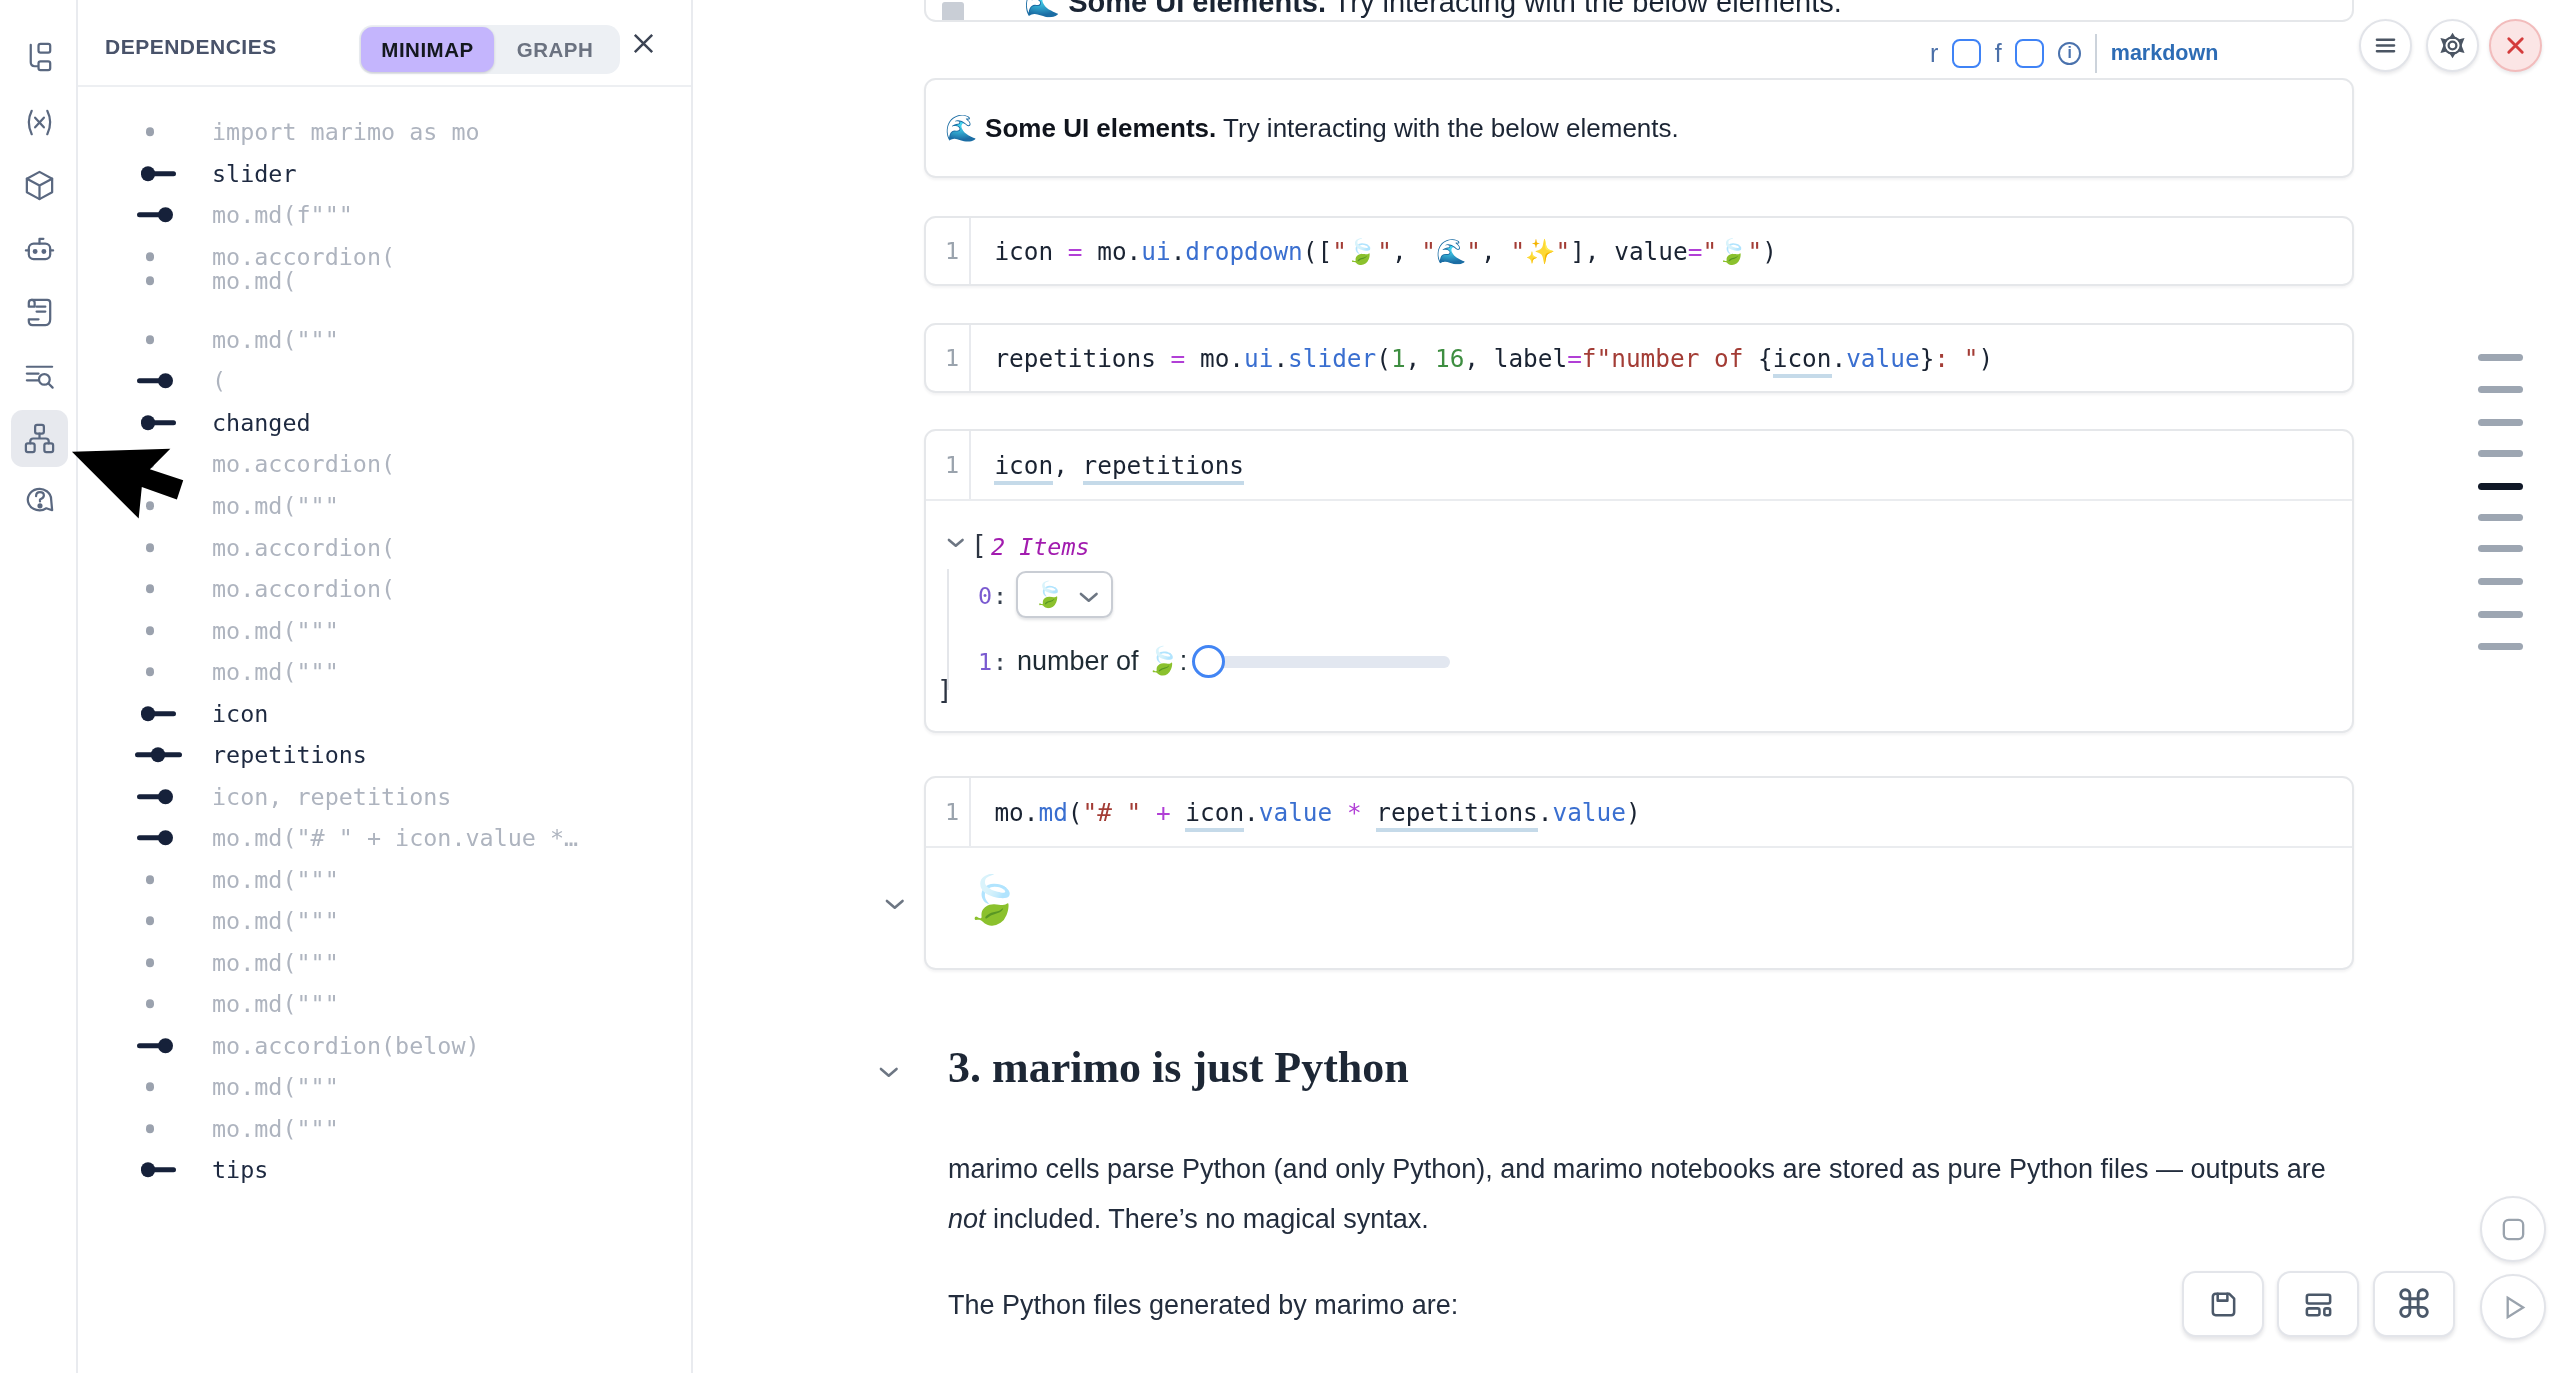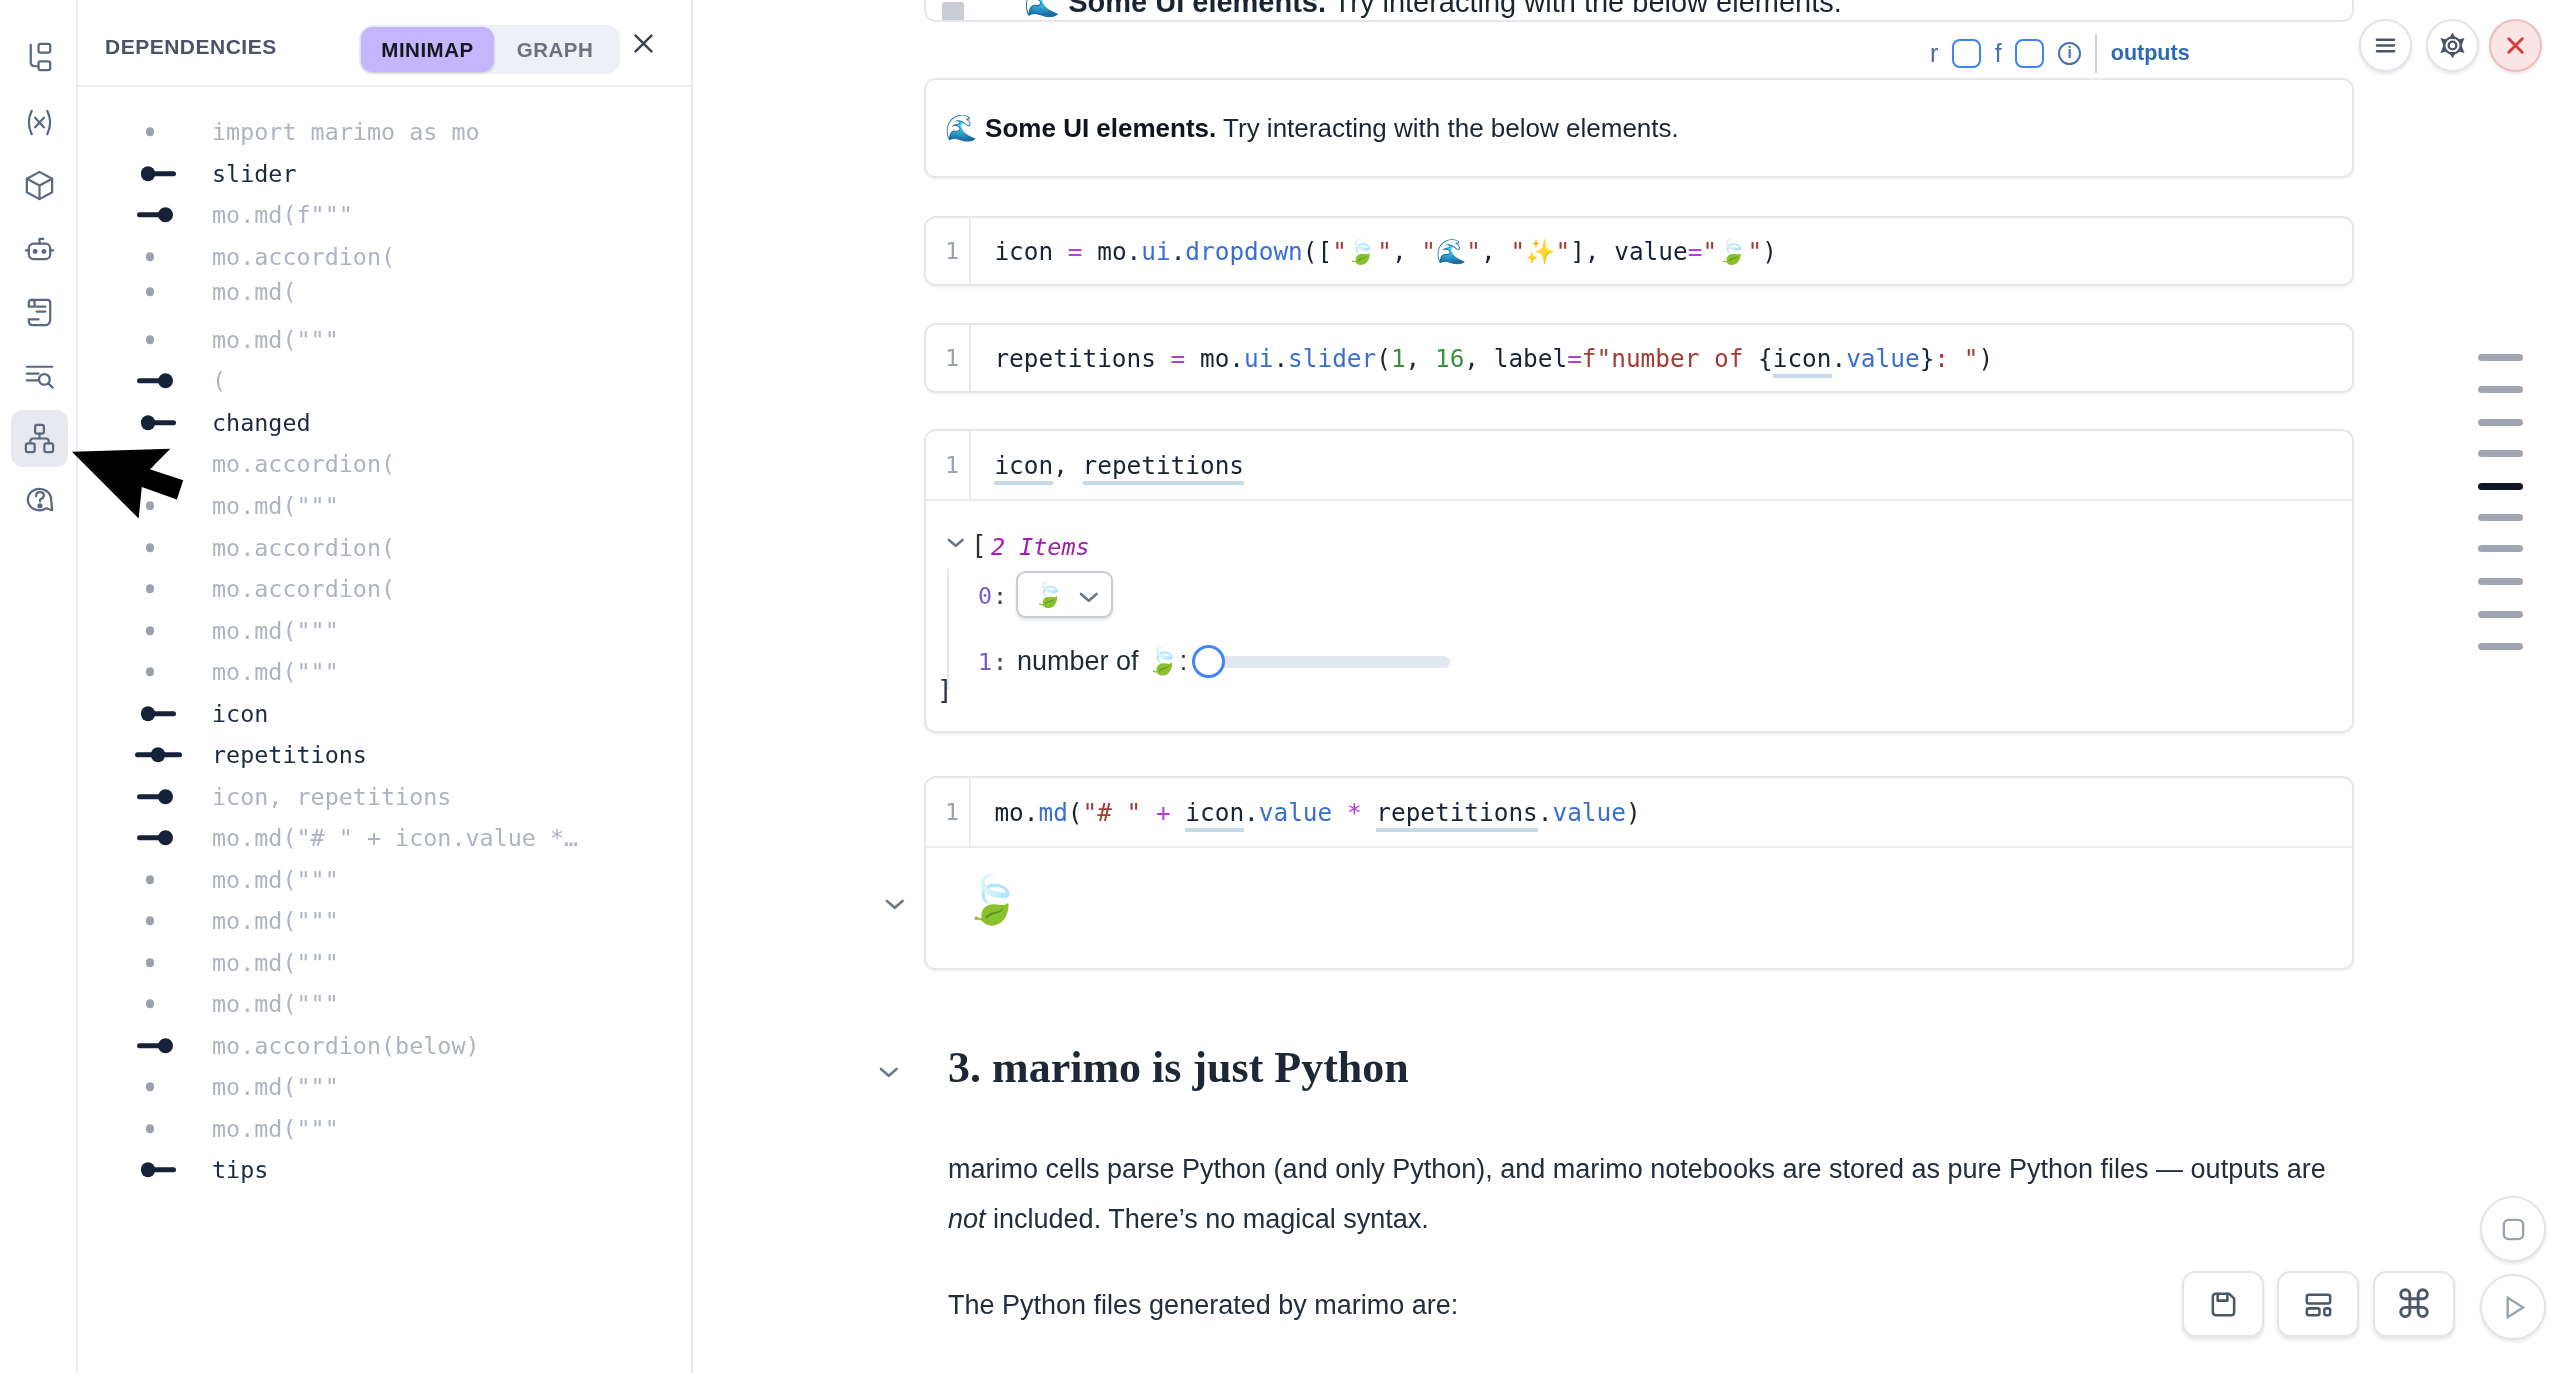--- a/index.html
+++ b/index.html
@@ -213,21 +213,21 @@
           <span class="mm-label">slider</span>
         </div>
         <div class="mm-item" style="top: 194px;">
           <span class="mm-glyph g-in"></span>
           <span class="mm-label">mo.md(f"""</span>
         </div>
         <div class="mm-item" style="top: 236px;">
           <span class="mm-glyph g-dot"></span>
           <span class="mm-label">mo.accordion(</span>
         </div>
-        <div class="mm-item" style="top: 271px;">
+        <div class="mm-item" style="top: 260px;">
           <span class="mm-glyph g-dot"></span>
           <span class="mm-label">mo.md(</span>
         </div>
         <div class="mm-item" style="top: 319px;">
           <span class="mm-glyph g-dot"></span>
           <span class="mm-label">mo.md("""</span>
         </div>
         <div class="mm-item" style="top: 360px;">
           <span class="mm-glyph g-in"></span>
           <span class="mm-label">(</span>
@@ -319,21 +319,21 @@
     </div>
   </div>
 
   <div class="abs" style="left:1930px; top:27px; width:429px; height:53px; display:flex; align-items:center; gap:13.7px;">
     <span class="cfg-label">r</span>
     <span class="cfg-box"></span>
     <span class="cfg-label">f</span>
     <span class="cfg-box"></span>
     <span id="cfg-info">i</span>
     <span id="cfg-divider"></span>
-    <span id="lang-label">outputs</span>
+    <span id="lang-label">markdown</span>
   </div>
 
   <div id="outcell1" class="cellbox">
     <span class="otext">
       <span>🌊</span>
       <b>Some UI elements.</b><span> Try interacting with the below elements.</span>
     </span>
   </div>
 
   <div class="cellbox" style="top:216px; height:70px;">

